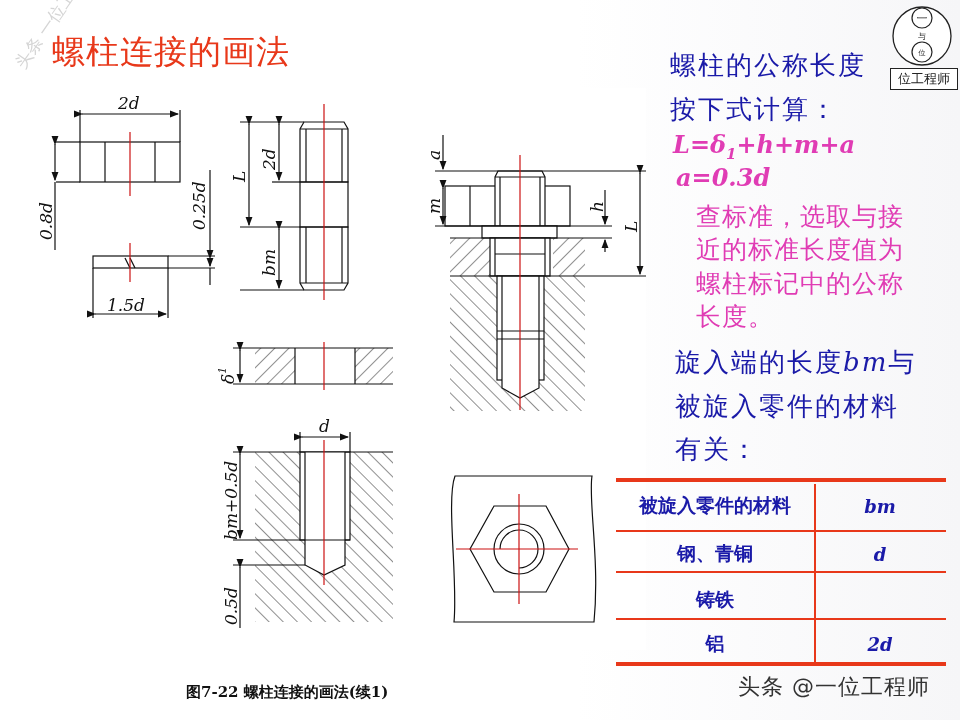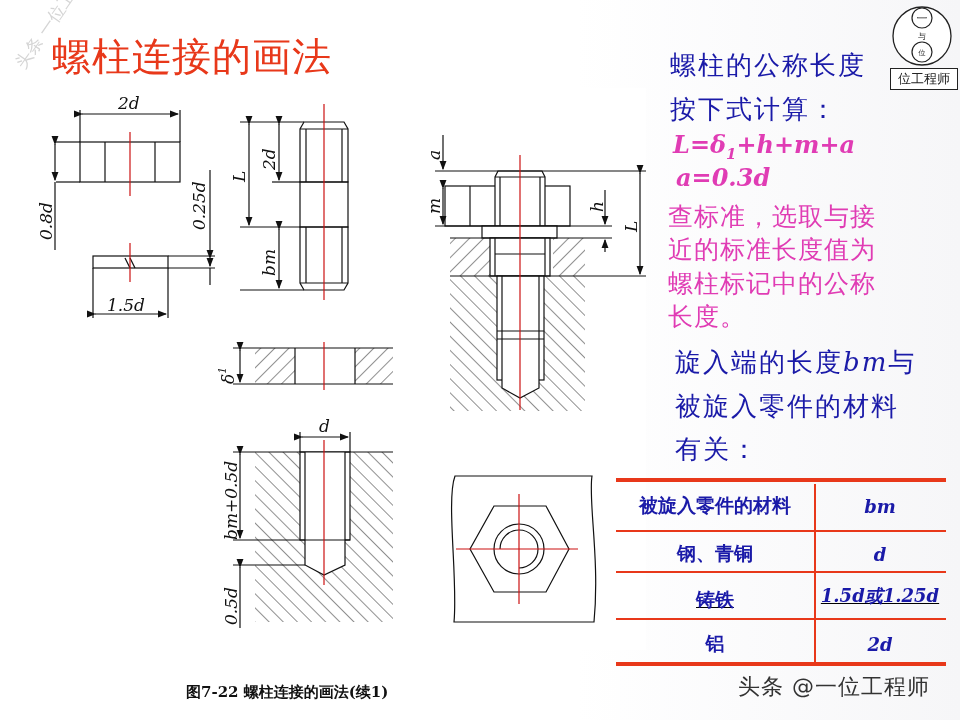--- a/index.html
+++ b/index.html
@@ -1,28 +1,28 @@
 <!DOCTYPE html>
 <html><head>
 <meta charset="utf-8">
 <style>
   html, body { margin:0; padding:0; }
   body { width:960px; height:720px; overflow:hidden; position:relative;
          background:#f0f0f0; font-family:"DejaVu Sans", sans-serif; }
   .slide-bg { position:absolute; left:0; top:0; width:960px; height:720px;
               background:linear-gradient(90deg,#ffffff 0%,#ffffff 60%,#f6f6f8 100%); }
-  .title { position:absolute; left:52px; top:30px; font-size:39px; color:#e8381a;
+  .title { position:absolute; left:52px; top:30px; font-size:33px; color:#e8381a;
            font-family:"DejaVu Sans", sans-serif; letter-spacing:1px; white-space:nowrap; }
   .drawing-panel { position:absolute; left:34px; top:88px; width:612px; height:562px; background:#ffffff; }
   .drawing-panel svg { position:absolute; left:0; top:0; }
   .caption { position:absolute; left:186px; top:667px; font-size:15px; font-weight:bold;
              color:#111; font-family:"DejaVu Serif", serif; white-space:nowrap;margin-top:16px; }
   .rtext { position:absolute; white-space:nowrap; }
   .blue { color:#1a1aa8; font-size:26px; font-family:"DejaVu Sans", sans-serif; letter-spacing:2px; }
-  .pink { color:#e03cb4; font-size:25px; font-family:"DejaVu Sans", sans-serif; letter-spacing:1px; }
+  .pink { color:#e03cb4; font-size:25px; font-family:"DejaVu Sans", sans-serif; letter-spacing:1px;margin-left:28px; }
   .formula { color:#e03cb4; font-size:24px; font-style:italic; font-weight:bold;
              font-family:"DejaVu Serif", serif; }
   .formula sub { font-size:15px; }
   .em { font-style:italic; font-family:"DejaVu Serif", serif; }
   .logo { position:absolute; left:888px; top:2px; width:70px; height:88px; }
   .logo-label { position:absolute; left:890px; top:68px; width:66px; height:20px;
                 border:1.5px solid #222; background:#fff; font-size:13px; color:#222;
                 text-align:center; line-height:20px; }
   .table { position:absolute; left:616px; top:478px; width:330px; }
   .trow { position:relative; display:flex; align-items:center; }
@@ -243,23 +243,22 @@
   <div class="trow" style="position:absolute; top:10px; left:0; width:330px; height:36px;">
     <div class="tcell-l">被旋入零件的材料</div>
     <div class="tcell-r">bm</div>
   </div>
   <div class="hl-thin" style="top:52px;"></div>
   <div class="trow" style="position:absolute; top:54px; left:0; width:330px; height:44px;">
     <div class="tcell-l">钢、青铜</div>
     <div class="tcell-r">d</div>
   </div>
   <div class="hl-thin" style="top:93px;"></div>
-  <div class="trow" style="position:absolute; top:96px; left:0; width:330px; height:44px;text-decoration:underline;">
+  <div class="trow" style="position:absolute; top:96px; left:0; width:330px; height:44px;">
     <div class="tcell-l" style="padding-top:8px;">铸铁</div>
-    <div class="tcell-r">1.5d或1.25d</div>
   </div>
   <div class="hl-thin" style="top:140px;"></div>
   <div class="trow" style="position:absolute; top:146px; left:0; width:330px; height:40px;">
     <div class="tcell-l">铝</div>
     <div class="tcell-r">2d</div>
   </div>
   <div class="hl-thick" style="top:184px;"></div>
 </div>
 
 <div class="watermark">头条 @一位工程师</div>

